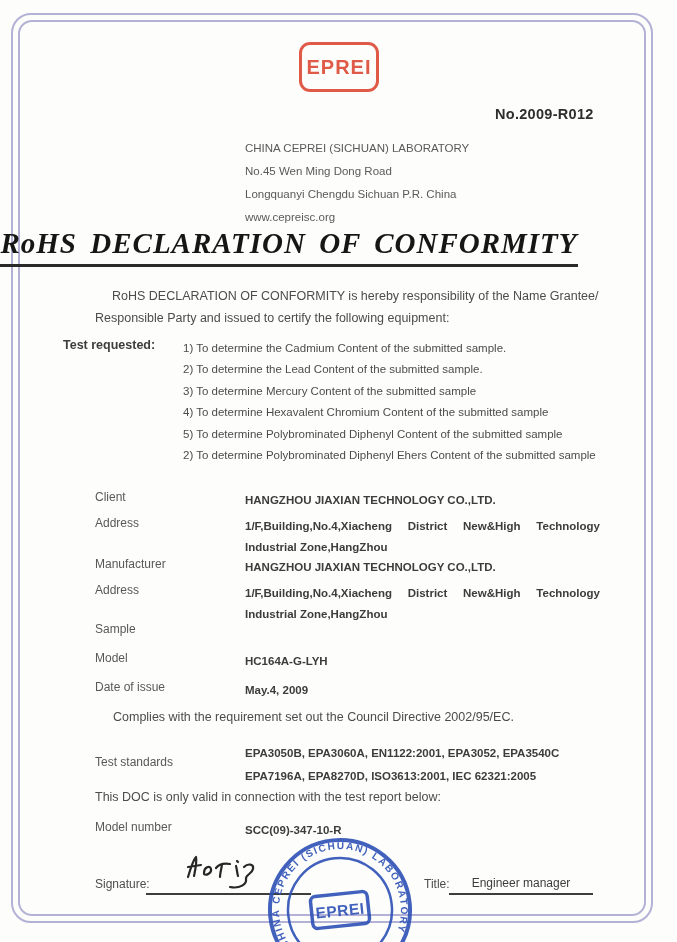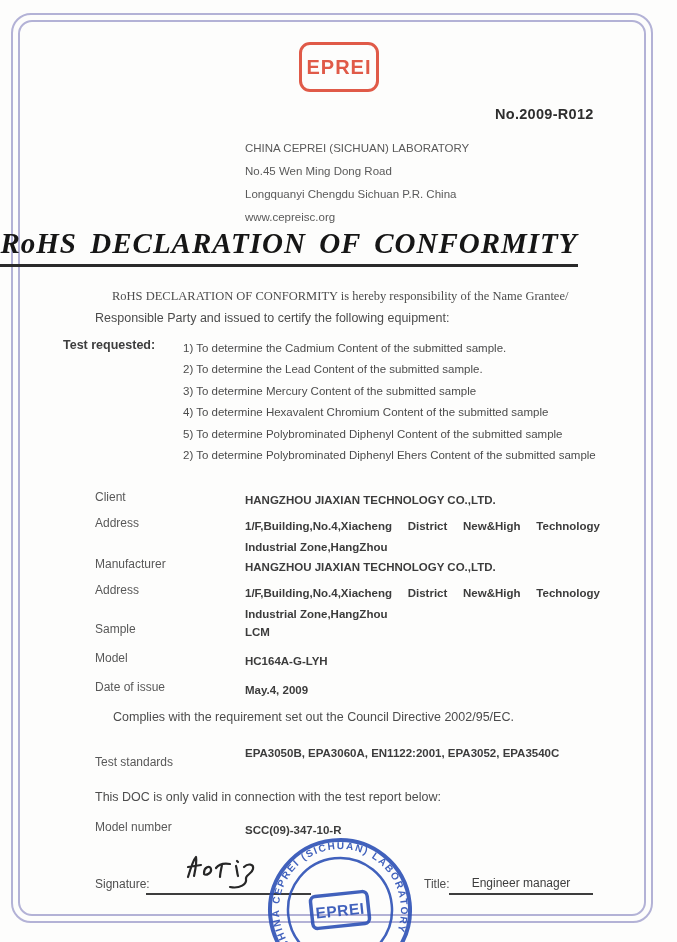--- a/index.html
+++ b/index.html
@@ -23,21 +23,21 @@
   .lab-block{position:absolute;left:245px;top:137px;font-size:11.5px;color:#5a5a5a;line-height:23px;}
 
   .doc-title{position:absolute;left:0;top:227px;width:578px;text-align:center;}
   .doc-title span{
     display:inline-block;font-family:"Liberation Serif",serif;font-style:italic;font-weight:bold;
     font-size:29px;color:#161616;letter-spacing:1px;word-spacing:5px;
     border-bottom:3px solid #2a2a2a;padding-bottom:4px;
   }
 
   .intro-line{position:absolute;font-size:12.5px;color:#4c4c4c;}
-  .intro-1{left:112px;top:289px;font-family:Liberation Serif, serif;}
+  .intro-1{left:112px;top:289px;}
   .intro-2{left:95px;top:311px;}
 
   .tr-label{position:absolute;left:63px;top:338px;font-size:12.5px;font-weight:bold;color:#3d3d3d;}
   .tr-items{position:absolute;left:183px;top:338px;font-size:11.5px;color:#4c4c4c;line-height:21.4px;}
 
   .row-label{position:absolute;left:95px;font-size:12px;color:#585858;}
   .row-value{position:absolute;left:245px;width:355px;font-size:11.5px;font-weight:bold;color:#3c3c3c;line-height:21px;text-align:justify;}
 
   .compliance{position:absolute;left:113px;top:710px;font-size:12.5px;color:#4c4c4c;}
   .doc-note{position:absolute;left:95px;top:790px;font-size:12.5px;color:#4c4c4c;}
@@ -94,32 +94,32 @@
   <div class="row-label" style="top:516px">Address</div>
   <div class="row-value" style="top:516px">1/F,Building,No.4,Xiacheng District New&amp;High Technology Industrial Zone,HangZhou</div>
 
   <div class="row-label" style="top:557px">Manufacturer</div>
   <div class="row-value" style="top:557px">HANGZHOU JIAXIAN TECHNOLOGY CO.,LTD.</div>
 
   <div class="row-label" style="top:583px">Address</div>
   <div class="row-value" style="top:583px">1/F,Building,No.4,Xiacheng District New&amp;High Technology Industrial Zone,HangZhou</div>
 
   <div class="row-label" style="top:622px">Sample</div>
-  <div class="row-value" style="top:622px">LCM</div>
 
   <div class="row-label" style="top:651px">Model</div>
   <div class="row-value" style="top:651px">HC164A-G-LYH</div>
 
   <div class="row-label" style="top:680px">Date of issue</div>
   <div class="row-value" style="top:680px">May.4, 2009</div>
 
   <div class="compliance">Complies with the requirement set out the Council Directive 2002/95/EC.</div>
 
   <div class="row-label" style="top:755px">Test standards</div>
   <div class="row-value" style="top:743px;text-align:left">EPA3050B, EPA3060A, EN1122:2001, EPA3052, EPA3540C</div>
+  <div class="row-value" style="top:766px;text-align:left">EPA7196A, EPA8270D, ISO3613:2001, IEC 62321:2005</div>
 
   <div class="doc-note">This DOC is only valid in connection with the test report below:</div>
 
   <div class="row-label" style="top:820px">Model number</div>
   <div class="row-value" style="top:820px;text-align:left">SCC(09)-347-10-R</div>
 
   <div class="sig-label">Signature:</div>
   <div class="sig-line"></div>
 
   <svg class="handwriting" width="92" height="52" viewBox="0 0 92 52">

